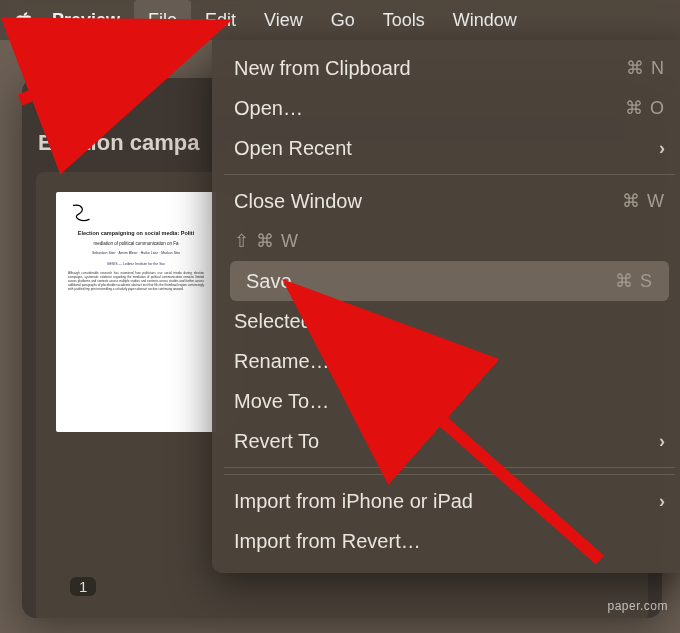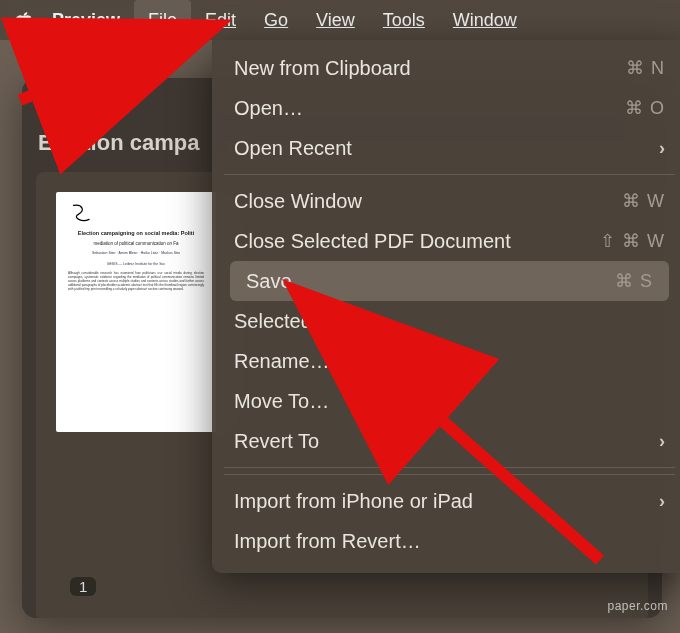--- a/index.html
+++ b/index.html
@@ -1,20 +1,20 @@
 <!DOCTYPE html>
 <html><head>
 <meta charset="utf-8">
 <style>
   * { box-sizing: border-box; margin: 0; padding: 0; font-family: -apple-system, "Helvetica Neue", Arial, sans-serif; }
   body { width: 680px; height: 633px; background: #6b5f54; overflow: hidden; position: relative; }
 
   .menubar { height: 40px; background: rgba(60,52,45,0.55); backdrop-filter: blur(10px); display: flex; align-items: center; padding: 0 10px; color: #eee; font-size: 18px; }
   .menubar .apple { width: 28px; display:flex; align-items:center; justify-content:center; }
-  .menubar .item { padding: 16px 14px; height: 100%; display: flex; align-items: center; cursor: default; text-decoration: underline; }
+  .menubar .item { padding: 16px 14px; height: 100%; display: flex; align-items: center; cursor: default; }
   .menubar .appname { font-weight: 700; }
   .menubar .item.active { background: rgba(120,110,100,0.55); border-radius: 4px 4px 0 0; }
 
   .window { position: absolute; left: 22px; top: 78px; width: 640px; height: 540px; background: #3f3731; border-radius: 14px; box-shadow: 0 10px 40px rgba(0,0,0,0.4); overflow: hidden; }
   .titlebar { height: 44px; display:flex; align-items:center; padding: 0 16px; gap: 10px; }
   .dot { width: 16px; height: 16px; border-radius: 50%; background: #777; }
   .toolbar { padding: 8px 16px 12px 16px; color: #d7d1c9; font-size: 22px; font-weight: 600; }
   .content { background: #4a4239; margin: 4px 14px; border-radius: 8px; padding: 20px; height: 450px; position: relative; }
   .page { width: 160px; height: 240px; background: #fff; border-radius: 2px; padding: 14px 12px; position: relative; font-size: 4px; color: #222; line-height:1.3; }
   .page .squig { position:absolute; top:10px; left:14px; width:26px; height:26px; }
@@ -42,22 +42,22 @@
 
 <div class="menubar">
   <div class="apple">
     <svg width="18" height="18" viewBox="0 0 24 24" fill="#eee">
         <path d="M16.5 1.5c0 1.3-.5 2.5-1.4 3.4-.9 1-2.3 1.7-3.6 1.6-.2-1.3.5-2.6 1.3-3.4.9-1 2.5-1.6 3.7-1.6zM20.3 17.3c-.6 1.3-.9 1.9-1.7 3.1-1.1 1.6-2.6 3.6-4.5 3.6-1.7 0-2.1-1.1-4.4-1.1-2.3 0-2.8 1.1-4.4 1.1-1.9 0-3.3-1.8-4.4-3.4C-1 16.8-.3 11.6 1.6 8.8c1.3-2 3.4-3.2 5.4-3.2 2 0 3.3 1.1 4.9 1.1 1.6 0 2.6-1.1 4.9-1.1 1.8 0 3.6.9 5 2.6-4.4 2.4-3.7 8.6-1.5 9.1z"></path>
       </svg>
   </div>
   <div class="item appname">Preview</div>
   <div class="item active">File</div>
   <div class="item">Edit</div>
+  <div class="item">View</div>
   <div class="item">Go</div>
-  <div class="item">View</div>
   <div class="item">Tools</div>
   <div class="item">Window</div>
 </div>
 
 <div class="window">
   <div class="titlebar">
     <div class="dot"></div>
     <div class="dot"></div>
     <div class="dot"></div>
   </div>
@@ -89,21 +89,20 @@
   <div class="mi">
     <span class="lbl">Open Recent</span>
     <span class="chev">›</span>
   </div>
   <div class="sep"></div>
   <div class="mi">
     <span class="lbl">Close Window</span>
     <span class="sc">⌘ W</span>
   </div>
   <div class="mi">
-    <span class="lbl">Close Selected PDF Document</span>
     <span class="sc">⇧ ⌘ W</span>
   </div>
   <div class="mi highlight">
     <span class="lbl">Save</span>
     <span class="sc">⌘ S</span>
   </div>
   <div class="mi">
     <span class="lbl">Selected</span>
   </div>
   <div class="mi">

